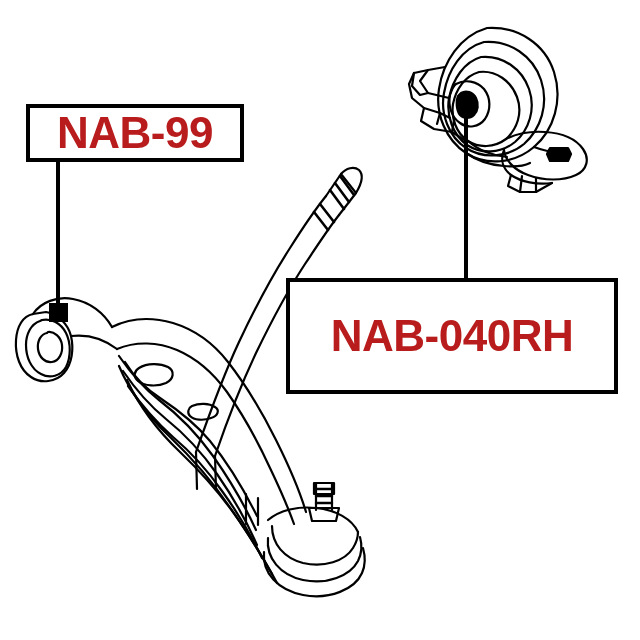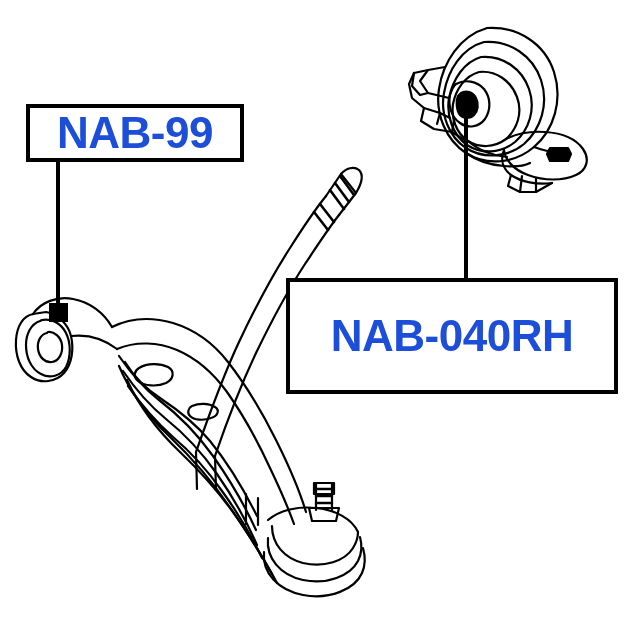--- a/index.html
+++ b/index.html
@@ -31,21 +31,21 @@
     background: #ffffff;
     border: 4px solid #000000;
     display: flex;
     align-items: center;
     justify-content: center;
     z-index: 10;
   }
   .label-text {
     font-family: "Liberation Sans", sans-serif;
     font-weight: bold;
-    color: #1d4ed8;
+    color: #b91c1c;
     letter-spacing: -0.5px;
     white-space: nowrap;
     line-height: 1;
     text-align: right;
   }
   #label-nab99 {
     left: 26px;
     top: 104px;
     width: 218px;
     height: 58px;

